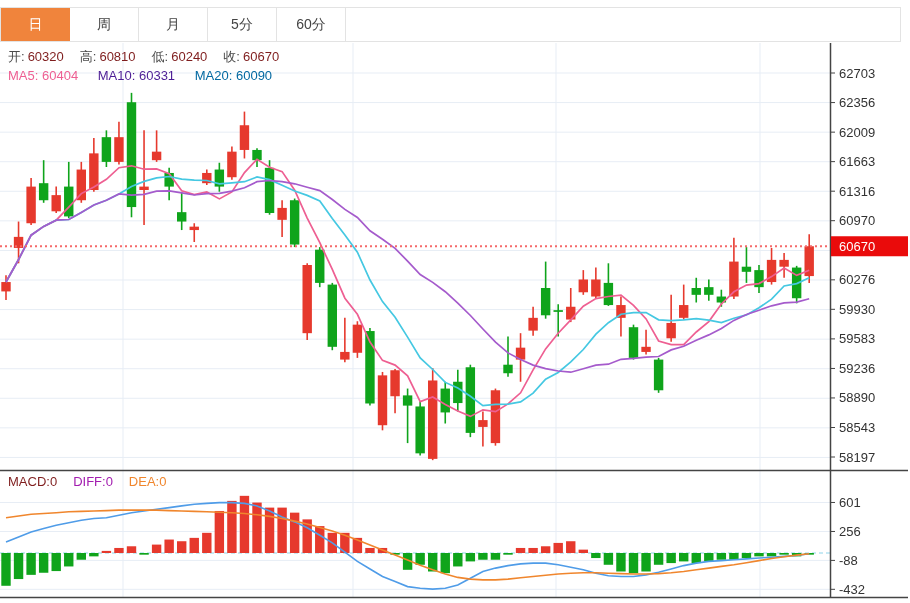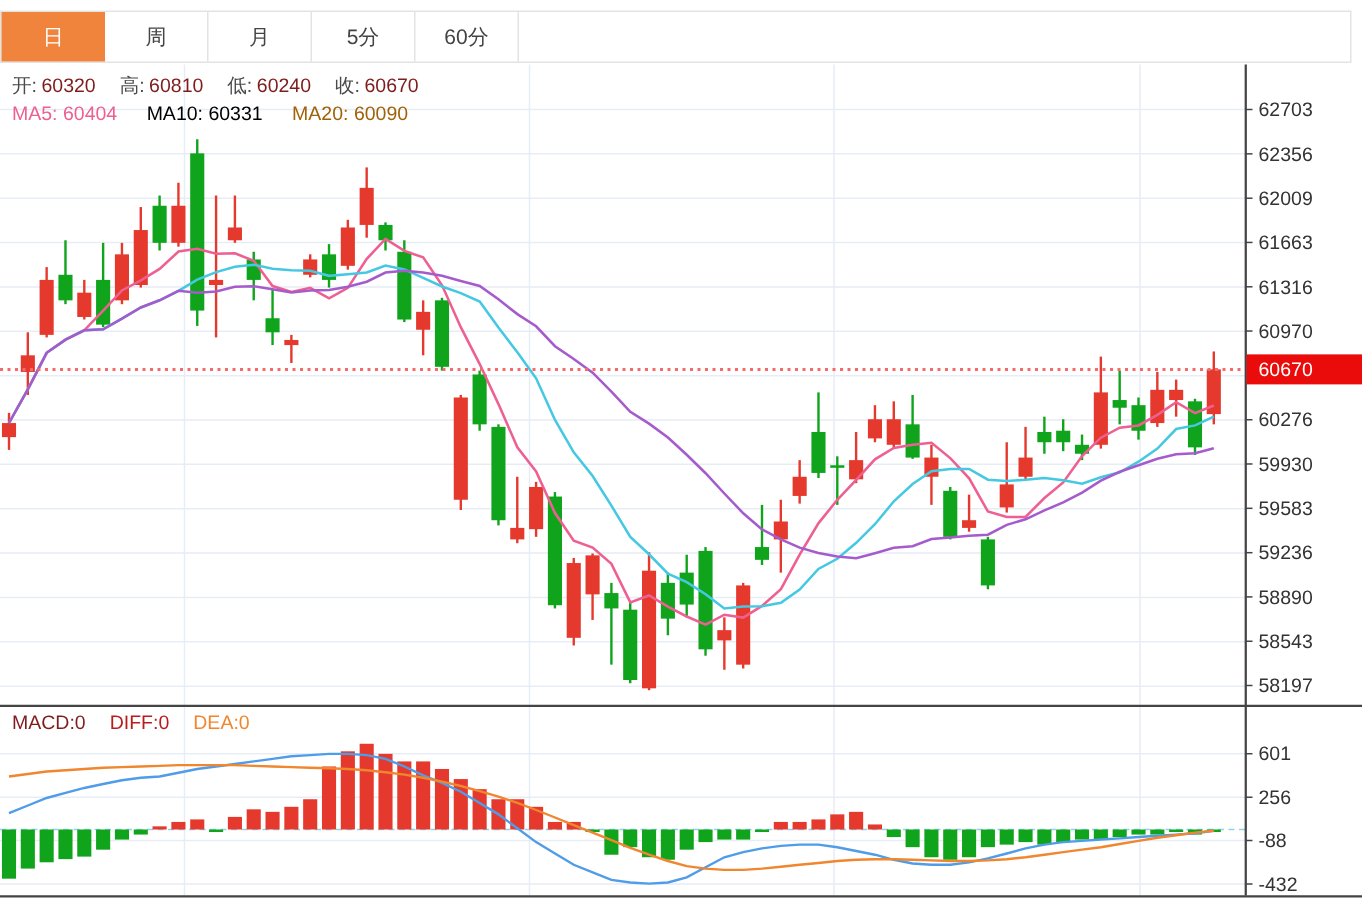--- a/index.html
+++ b/index.html
@@ -12,23 +12,23 @@
        font-size:14px;color:#444;border-right:1px solid #e3e3e3;box-sizing:border-box;cursor:pointer;}
   .tab.active{background:#f0843c;color:#fff;border-right:none;}
   .legend{position:absolute;left:8px;font-size:13px;white-space:nowrap;z-index:4;}
   #ohlc-legend{top:48px;}
   #ma-legend{top:68px;}
   #macd-legend{top:474px;}
   .lab{color:#4a4a4a;margin-right:3px;}
   .val{margin-right:16px;}
   .red{color:#7f1d1d;}
   .pink{color:#ee5f92;}
-  .cyan{color:#000000;margin-top:32px;}
-  .purple{color:#a16207;}
-  .blue{color:#b91c1c;}
+  .cyan{color:#4c1d95;margin-top:32px;}
+  .purple{color:#0369a1;}
+  .blue{color:#a21caf;}
   .orange{color:#f0862d;}
 </style>
 </head>
 <body>
 
 <svg id="chart" width="910" height="603">
     <line x1="0" y1="73" x2="830" y2="73" stroke="#e7edf5"></line>
     <line x1="0" y1="102.57123834886818" x2="830" y2="102.57123834886818" stroke="#e7edf5"></line>
     <line x1="0" y1="132.14247669773636" x2="830" y2="132.14247669773636" stroke="#e7edf5"></line>
     <line x1="0" y1="161.71371504660453" x2="830" y2="161.71371504660453" stroke="#e7edf5"></line>

